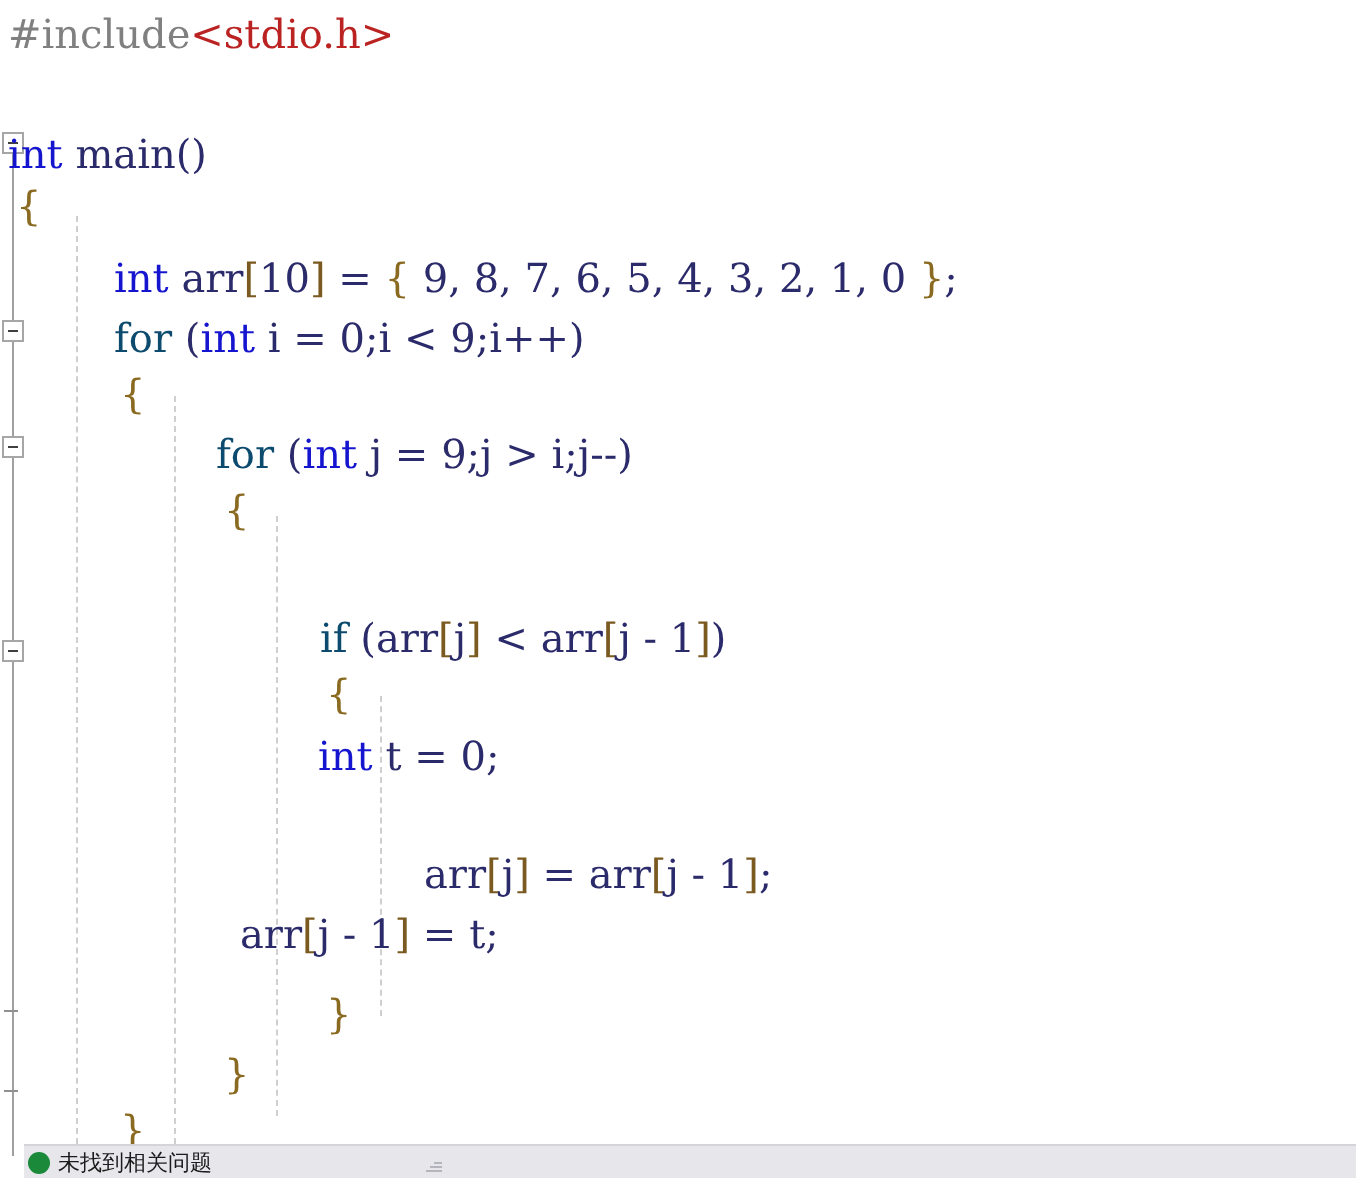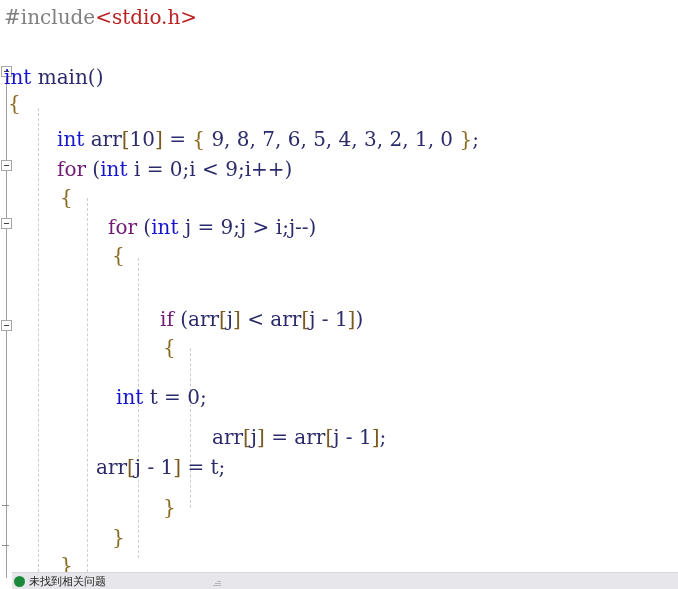--- a/index.html
+++ b/index.html
@@ -94,21 +94,21 @@
     font-family: "DejaVu Serif", serif;
     font-size: 20px;
     line-height: 30px;
     letter-spacing: 0px;
     color: #2b2b6b;
   }
   .tok { white-space: pre; }
   .t-pre    { color: #808080; }
   .t-str    { color: #bb2222; }
   .t-kw     { color: #1515cf; }
-  .t-ctl    { color: #701a75; }
+  .t-ctl    { color: #0c4a6e; }
   .t-id     { color: #2b2b6b; }
   .t-num    { color: #2b2b6b; }
   .t-punct  { color: #2b2b6b; }
   .t-brack  { color: #7a5a20; }
   .t-brace  { color: #8a6a20; }
   .t-op     { color: #2b2b6b; }
 
   
   #status-strip {
     position: absolute;
@@ -190,23 +190,23 @@
         <div class="code-line" style="top: 88px; padding-left: 8px;"><span class="tok t-brace">{</span></div>
         <div class="code-line" style="top: 118px; padding-left: 4px;"></div>
         <div class="code-line" style="top: 124px; padding-left: 57px;"><span class="tok t-kw">int</span><span class="tok t-punct"> </span><span class="tok t-id">arr</span><span class="tok t-brack">[</span><span class="tok t-num">10</span><span class="tok t-brack">]</span><span class="tok t-op"> = </span><span class="tok t-brace">{</span><span class="tok t-num"> 9, 8, 7, 6, 5, 4, 3, 2, 1, 0 </span><span class="tok t-brace">}</span><span class="tok t-punct">;</span></div>
         <div class="code-line" style="top: 154px; padding-left: 57px;"><span class="tok t-ctl">for</span><span class="tok t-punct"> (</span><span class="tok t-kw">int</span><span class="tok t-punct"> </span><span class="tok t-id">i</span><span class="tok t-op"> = </span><span class="tok t-num">0</span><span class="tok t-punct">;</span><span class="tok t-id">i</span><span class="tok t-op"> &lt; </span><span class="tok t-num">9</span><span class="tok t-punct">;</span><span class="tok t-id">i++)</span></div>
         <div class="code-line" style="top: 182px; padding-left: 60px;"><span class="tok t-brace">{</span></div>
         <div class="code-line" style="top: 212px; padding-left: 108px;"><span class="tok t-ctl">for</span><span class="tok t-punct"> (</span><span class="tok t-kw">int</span><span class="tok t-punct"> </span><span class="tok t-id">j</span><span class="tok t-op"> = </span><span class="tok t-num">9</span><span class="tok t-punct">;</span><span class="tok t-id">j</span><span class="tok t-op"> &gt; </span><span class="tok t-id">i</span><span class="tok t-punct">;</span><span class="tok t-id">j--)</span></div>
         <div class="code-line" style="top: 240px; padding-left: 112px;"><span class="tok t-brace">{</span></div>
         <div class="code-line" style="top: 270px; padding-left: 4px;"></div>
         <div class="code-line" style="top: 304px; padding-left: 160px;"><span class="tok t-ctl">if</span><span class="tok t-punct"> (</span><span class="tok t-id">arr</span><span class="tok t-brack">[</span><span class="tok t-id">j</span><span class="tok t-brack">]</span><span class="tok t-op"> &lt; </span><span class="tok t-id">arr</span><span class="tok t-brack">[</span><span class="tok t-id">j - 1</span><span class="tok t-brack">]</span><span class="tok t-punct">)</span></div>
         <div class="code-line" style="top: 332px; padding-left: 163px;"><span class="tok t-brace">{</span></div>
-        <div class="code-line" style="top: 382px; padding-left: 116px;"><span class="tok t-kw">int</span><span class="tok t-punct"> </span><span class="tok t-id">t</span><span class="tok t-op"> = </span><span class="tok t-num">0</span><span class="tok t-punct">;</span></div>
+        <div class="code-line" style="top: 363px; padding-left: 116px; margin-left: 43px;"><span class="tok t-kw">int</span><span class="tok t-punct"> </span><span class="tok t-id">t</span><span class="tok t-op"> = </span><span class="tok t-num">0</span><span class="tok t-punct">;</span></div>
         <div class="code-line" style="top: 422px; padding-left: 212px;"><span class="tok t-id">arr</span><span class="tok t-brack">[</span><span class="tok t-id">j</span><span class="tok t-brack">]</span><span class="tok t-op"> = </span><span class="tok t-id">arr</span><span class="tok t-brack">[</span><span class="tok t-id">j - 1</span><span class="tok t-brack">]</span><span class="tok t-punct">;</span></div>
-        <div class="code-line" style="top: 452px; padding-left: 96px;"><span class="tok t-id">arr</span><span class="tok t-brack">[</span><span class="tok t-id">j - 1</span><span class="tok t-brack">]</span><span class="tok t-op"> = </span><span class="tok t-id">t</span><span class="tok t-punct">;</span></div>
+        <div class="code-line" style="top: 452px; padding-left: 120px;"><span class="tok t-id">arr</span><span class="tok t-brack">[</span><span class="tok t-id">j - 1</span><span class="tok t-brack">]</span><span class="tok t-op"> = </span><span class="tok t-id">t</span><span class="tok t-punct">;</span></div>
         <div class="code-line" style="top: 492px; padding-left: 163px;"><span class="tok t-brace">}</span></div>
         <div class="code-line" style="top: 522px; padding-left: 112px;"><span class="tok t-brace">}</span></div>
         <div class="code-line" style="top: 550px; padding-left: 60px;"><span class="tok t-brace">}</span></div>
       </div>
 
   </div>
 
   <div id="status-strip">
     <div id="status-item">
       <span id="status-icon"></span>

